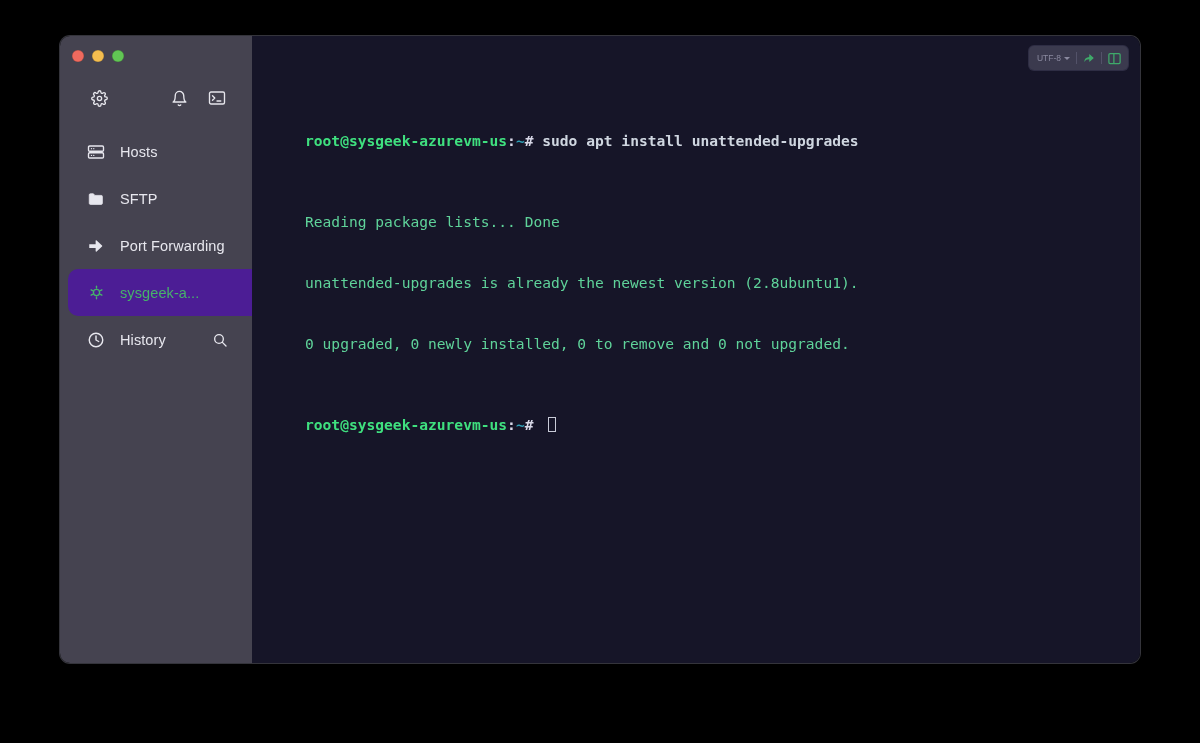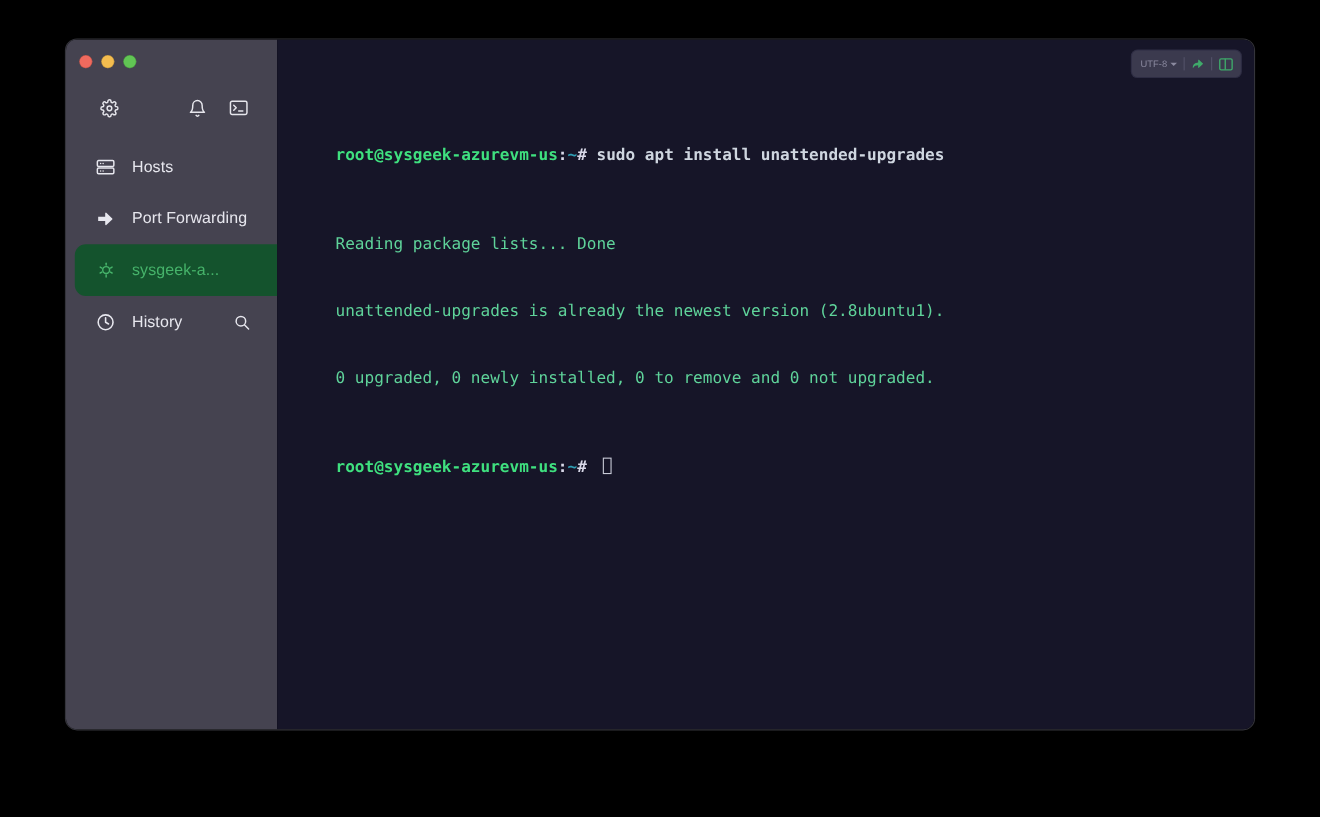--- a/index.html
+++ b/index.html
@@ -105,21 +105,21 @@
     justify-content: center;
     color: #e7e7ee;
     flex: 0 0 20px;
   }
   .nav-item .nav-label {
     white-space: nowrap;
     letter-spacing: 0.1px;
   }
 
   .nav-item.active {
-    background: #14532d;
+    background: #4c1d95;
     border-radius: 10px 0 0 10px;
     margin-left: 8px;
     padding-left: 18px;
     width: calc(100% - 8px);
   }
   .nav-item.active .nav-icon,
   .nav-item.active .nav-label { color: #46b36a; }
 
   .nav-item.history {
     padding-right: 22px;
@@ -264,20 +264,28 @@
               <rect x="2" y="13" width="20" height="7" rx="1.5"></rect>
               <line x1="6" y1="7.5" x2="6.01" y2="7.5"></line>
               <line x1="9" y1="7.5" x2="9.01" y2="7.5"></line>
               <line x1="6" y1="16.5" x2="6.01" y2="16.5"></line>
               <line x1="9" y1="16.5" x2="9.01" y2="16.5"></line>
             </svg>
           </span>
           <span class="nav-label">Hosts</span>
         </div>
 
+        <div class="nav-item">
+          <span class="nav-icon">
+            <svg width="18" height="18" viewBox="0 0 24 24" fill="currentColor" stroke="currentColor" stroke-width="1" stroke-linejoin="round">
+              <path d="M3 6.5A1.5 1.5 0 0 1 4.5 5h4l2 2.2H19a1.5 1.5 0 0 1 1.5 1.5v9A1.5 1.5 0 0 1 19 19.2H4.5A1.5 1.5 0 0 1 3 17.7z"></path>
+            </svg>
+          </span>
+          <span class="nav-label">SFTP</span>
+        </div>
 
         <div class="nav-item">
           <span class="nav-icon">
             <svg width="18" height="18" viewBox="0 0 24 24" fill="currentColor">
               <path d="M3 9.5h8.5V5.2a.8.8 0 0 1 1.35-.58l7.2 6.8a.8.8 0 0 1 0 1.16l-7.2 6.8a.8.8 0 0 1-1.35-.58V14.5H3z"></path>
             </svg>
           </span>
           <span class="nav-label">Port Forwarding</span>
         </div>
 

